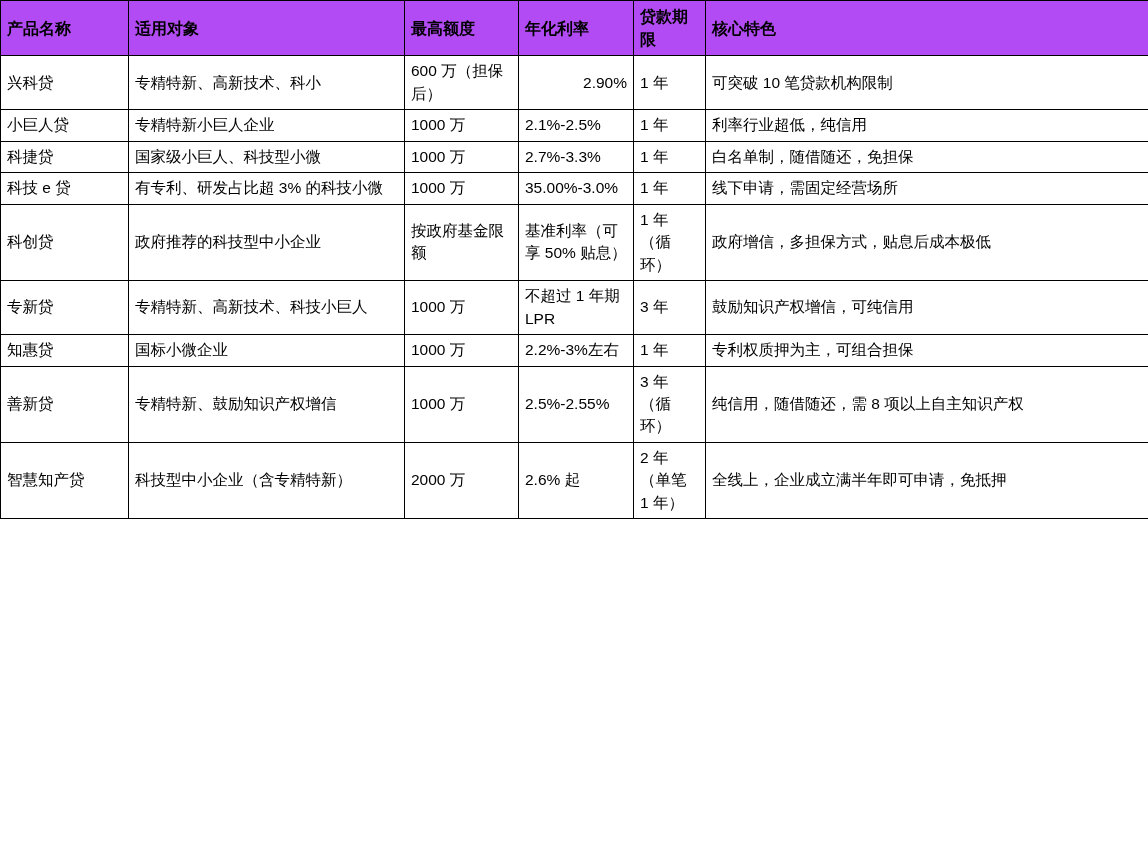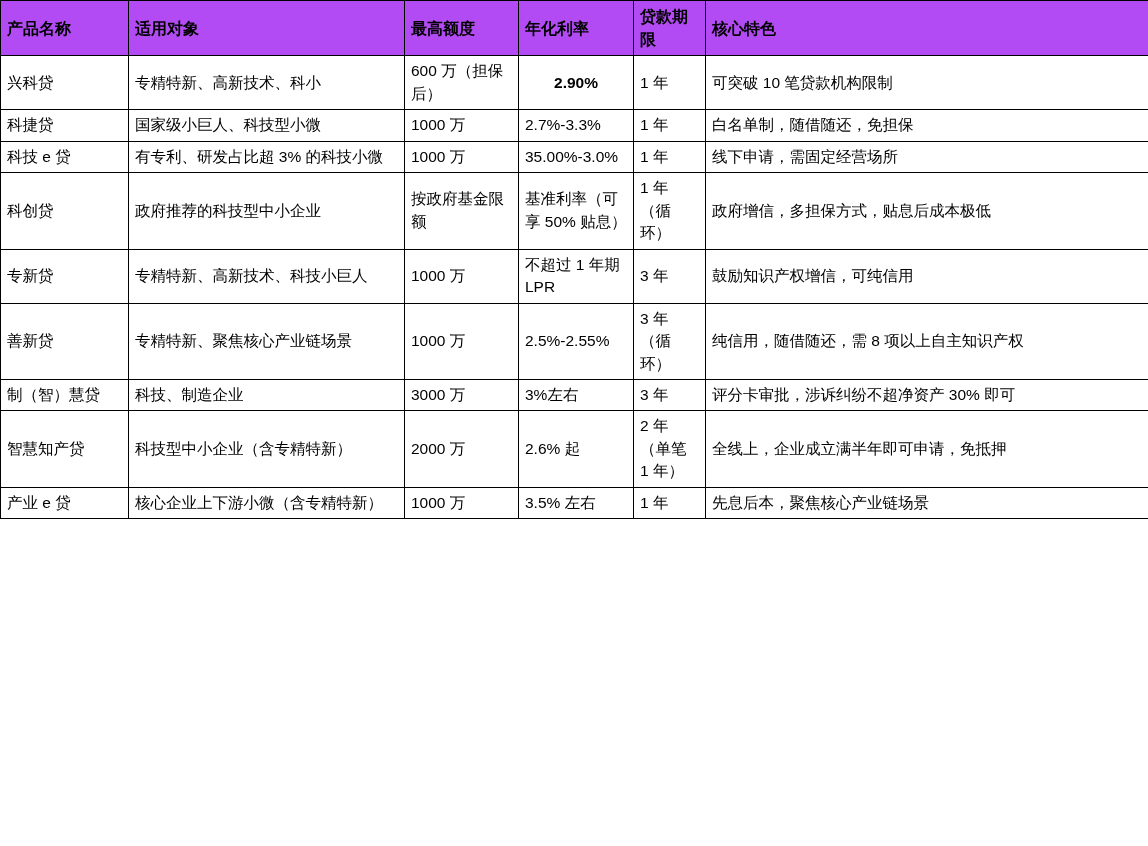--- a/index.html
+++ b/index.html
@@ -40,21 +40,21 @@
     background: #b24bf3;
     color: #000000;
     font-weight: bold;
     text-align: left;
     height: 46px;
     font-size: 16px;
   }
   #loan-table tbody td {
     background: #ffffff;
   }
-  .num-right { text-align: center; font-weight: bold; }
+  .num-right { text-align: right; }
 </style>
 </head>
 <body>
 
 <table id="loan-table">
   <colgroup>
     <col class="c0">
       <col class="c1">
       <col class="c2">
       <col class="c3">
@@ -72,20 +72,28 @@
     </tr>
   </thead>
   <tbody>
     <tr>
       <td>兴科贷</td>
       <td>专精特新、高新技术、科小</td>
       <td>600 万（担保后）</td>
       <td class="num-right">2.90%</td>
       <td>1 年</td>
       <td>可突破 10 笔贷款机构限制</td>
+    </tr>
+    <tr>
+      <td>小巨人贷</td>
+      <td>专精特新小巨人企业</td>
+      <td>1000 万</td>
+      <td>2.1%-2.5%</td>
+      <td>1 年</td>
+      <td>利率行业超低，纯信用</td>
     </tr>
     <tr>
       <td>科捷贷</td>
       <td>国家级小巨人、科技型小微</td>
       <td>1000 万</td>
       <td>2.7%-3.3%</td>
       <td>1 年</td>
       <td>白名单制，随借随还，免担保</td>
     </tr>
     <tr>
@@ -106,45 +114,37 @@
     </tr>
     <tr>
       <td>专新贷</td>
       <td>专精特新、高新技术、科技小巨人</td>
       <td>1000 万</td>
       <td>不超过 1 年期 LPR</td>
       <td>3 年</td>
       <td>鼓励知识产权增信，可纯信用</td>
     </tr>
     <tr>
+      <td>知惠贷</td>
+      <td>国标小微企业</td>
+      <td>1000 万</td>
+      <td>2.2%-3%左右</td>
+      <td>1 年</td>
+      <td>专利权质押为主，可组合担保</td>
+    </tr>
+    <tr>
       <td>善新贷</td>
-      <td>专精特新、聚焦核心产业链场景</td>
+      <td>专精特新、鼓励知识产权增信</td>
       <td>1000 万</td>
       <td>2.5%-2.55%</td>
       <td>3 年（循环）</td>
       <td>纯信用，随借随还，需 8 项以上自主知识产权</td>
-    </tr>
-    <tr>
-      <td>制（智）慧贷</td>
-      <td>科技、制造企业</td>
-      <td>3000 万</td>
-      <td>3%左右</td>
-      <td>3 年</td>
-      <td>评分卡审批，涉诉纠纷不超净资产 30% 即可</td>
     </tr>
     <tr>
       <td>智慧知产贷</td>
       <td>科技型中小企业（含专精特新）</td>
       <td>2000 万</td>
       <td>2.6% 起</td>
       <td>2 年（单笔 1 年）</td>
       <td>全线上，企业成立满半年即可申请，免抵押</td>
     </tr>
-    <tr>
-      <td>产业 e 贷</td>
-      <td>核心企业上下游小微（含专精特新）</td>
-      <td>1000 万</td>
-      <td>3.5% 左右</td>
-      <td>1 年</td>
-      <td>先息后本，聚焦核心产业链场景</td>
-    </tr>
   </tbody>
 </table>
 
 </body></html>

